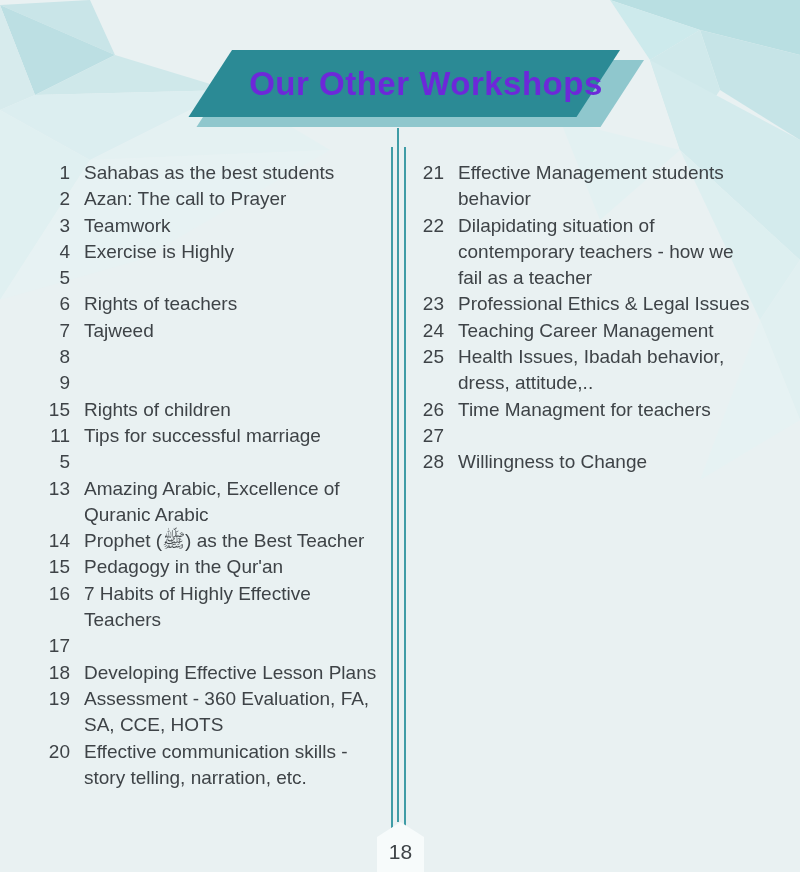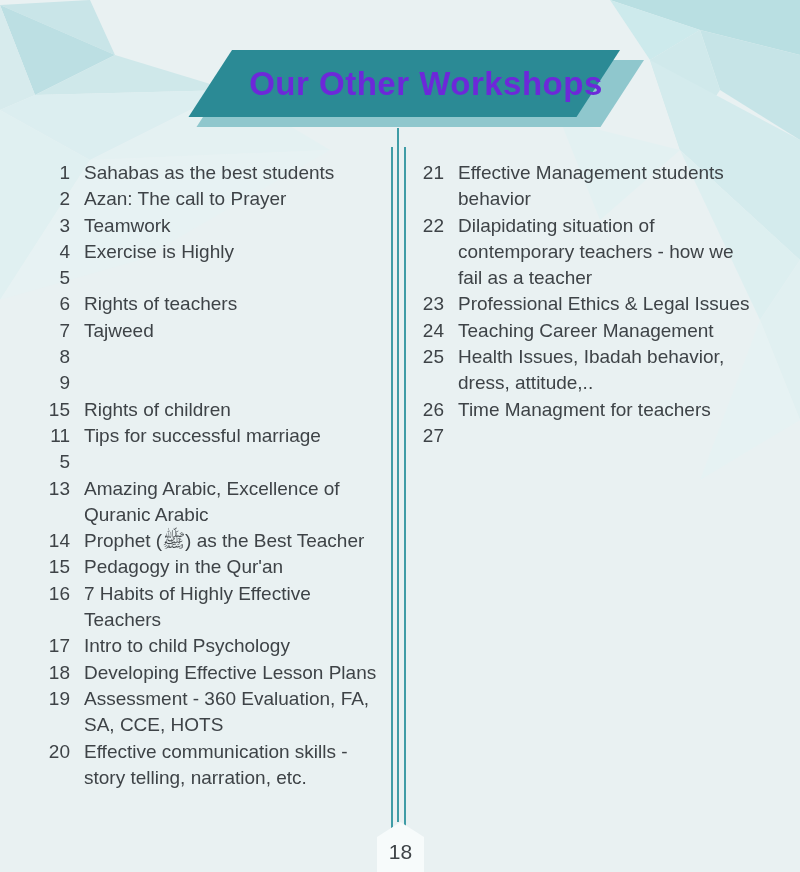--- a/index.html
+++ b/index.html
@@ -142,21 +142,20 @@
       <span class="item-num">15</span>
       <span class="item-text">Pedagogy in the Qur'an</span>
     </div>
     <div class="item">
       <span class="item-num">16</span>
       <span class="item-text">7 Habits of Highly Effective
 Teachers</span>
     </div>
     <div class="item">
       <span class="item-num">17</span>
-      <span class="item-text">Intro to child Psychology</span>
     </div>
     <div class="item">
       <span class="item-num">18</span>
       <span class="item-text">Developing Effective Lesson Plans</span>
     </div>
     <div class="item">
       <span class="item-num">19</span>
       <span class="item-text">Assessment - 360 Evaluation, FA,
 SA, CCE, HOTS</span>
     </div>
@@ -191,17 +190,21 @@
       <span class="item-text">Health Issues, Ibadah behavior,
 dress, attitude,..</span>
     </div>
     <div class="item">
       <span class="item-num">26</span>
       <span class="item-text">Time Managment for teachers</span>
     </div>
     <div class="item">
       <span class="item-num">27</span>
     </div>
+    <div class="item">
+      <span class="item-num">28</span>
+      <span class="item-text">Willingness to Change</span>
+    </div>
   </div>
 
 <div class="page-badge">
   <span>18</span>
 </div>
 
 </body></html>

